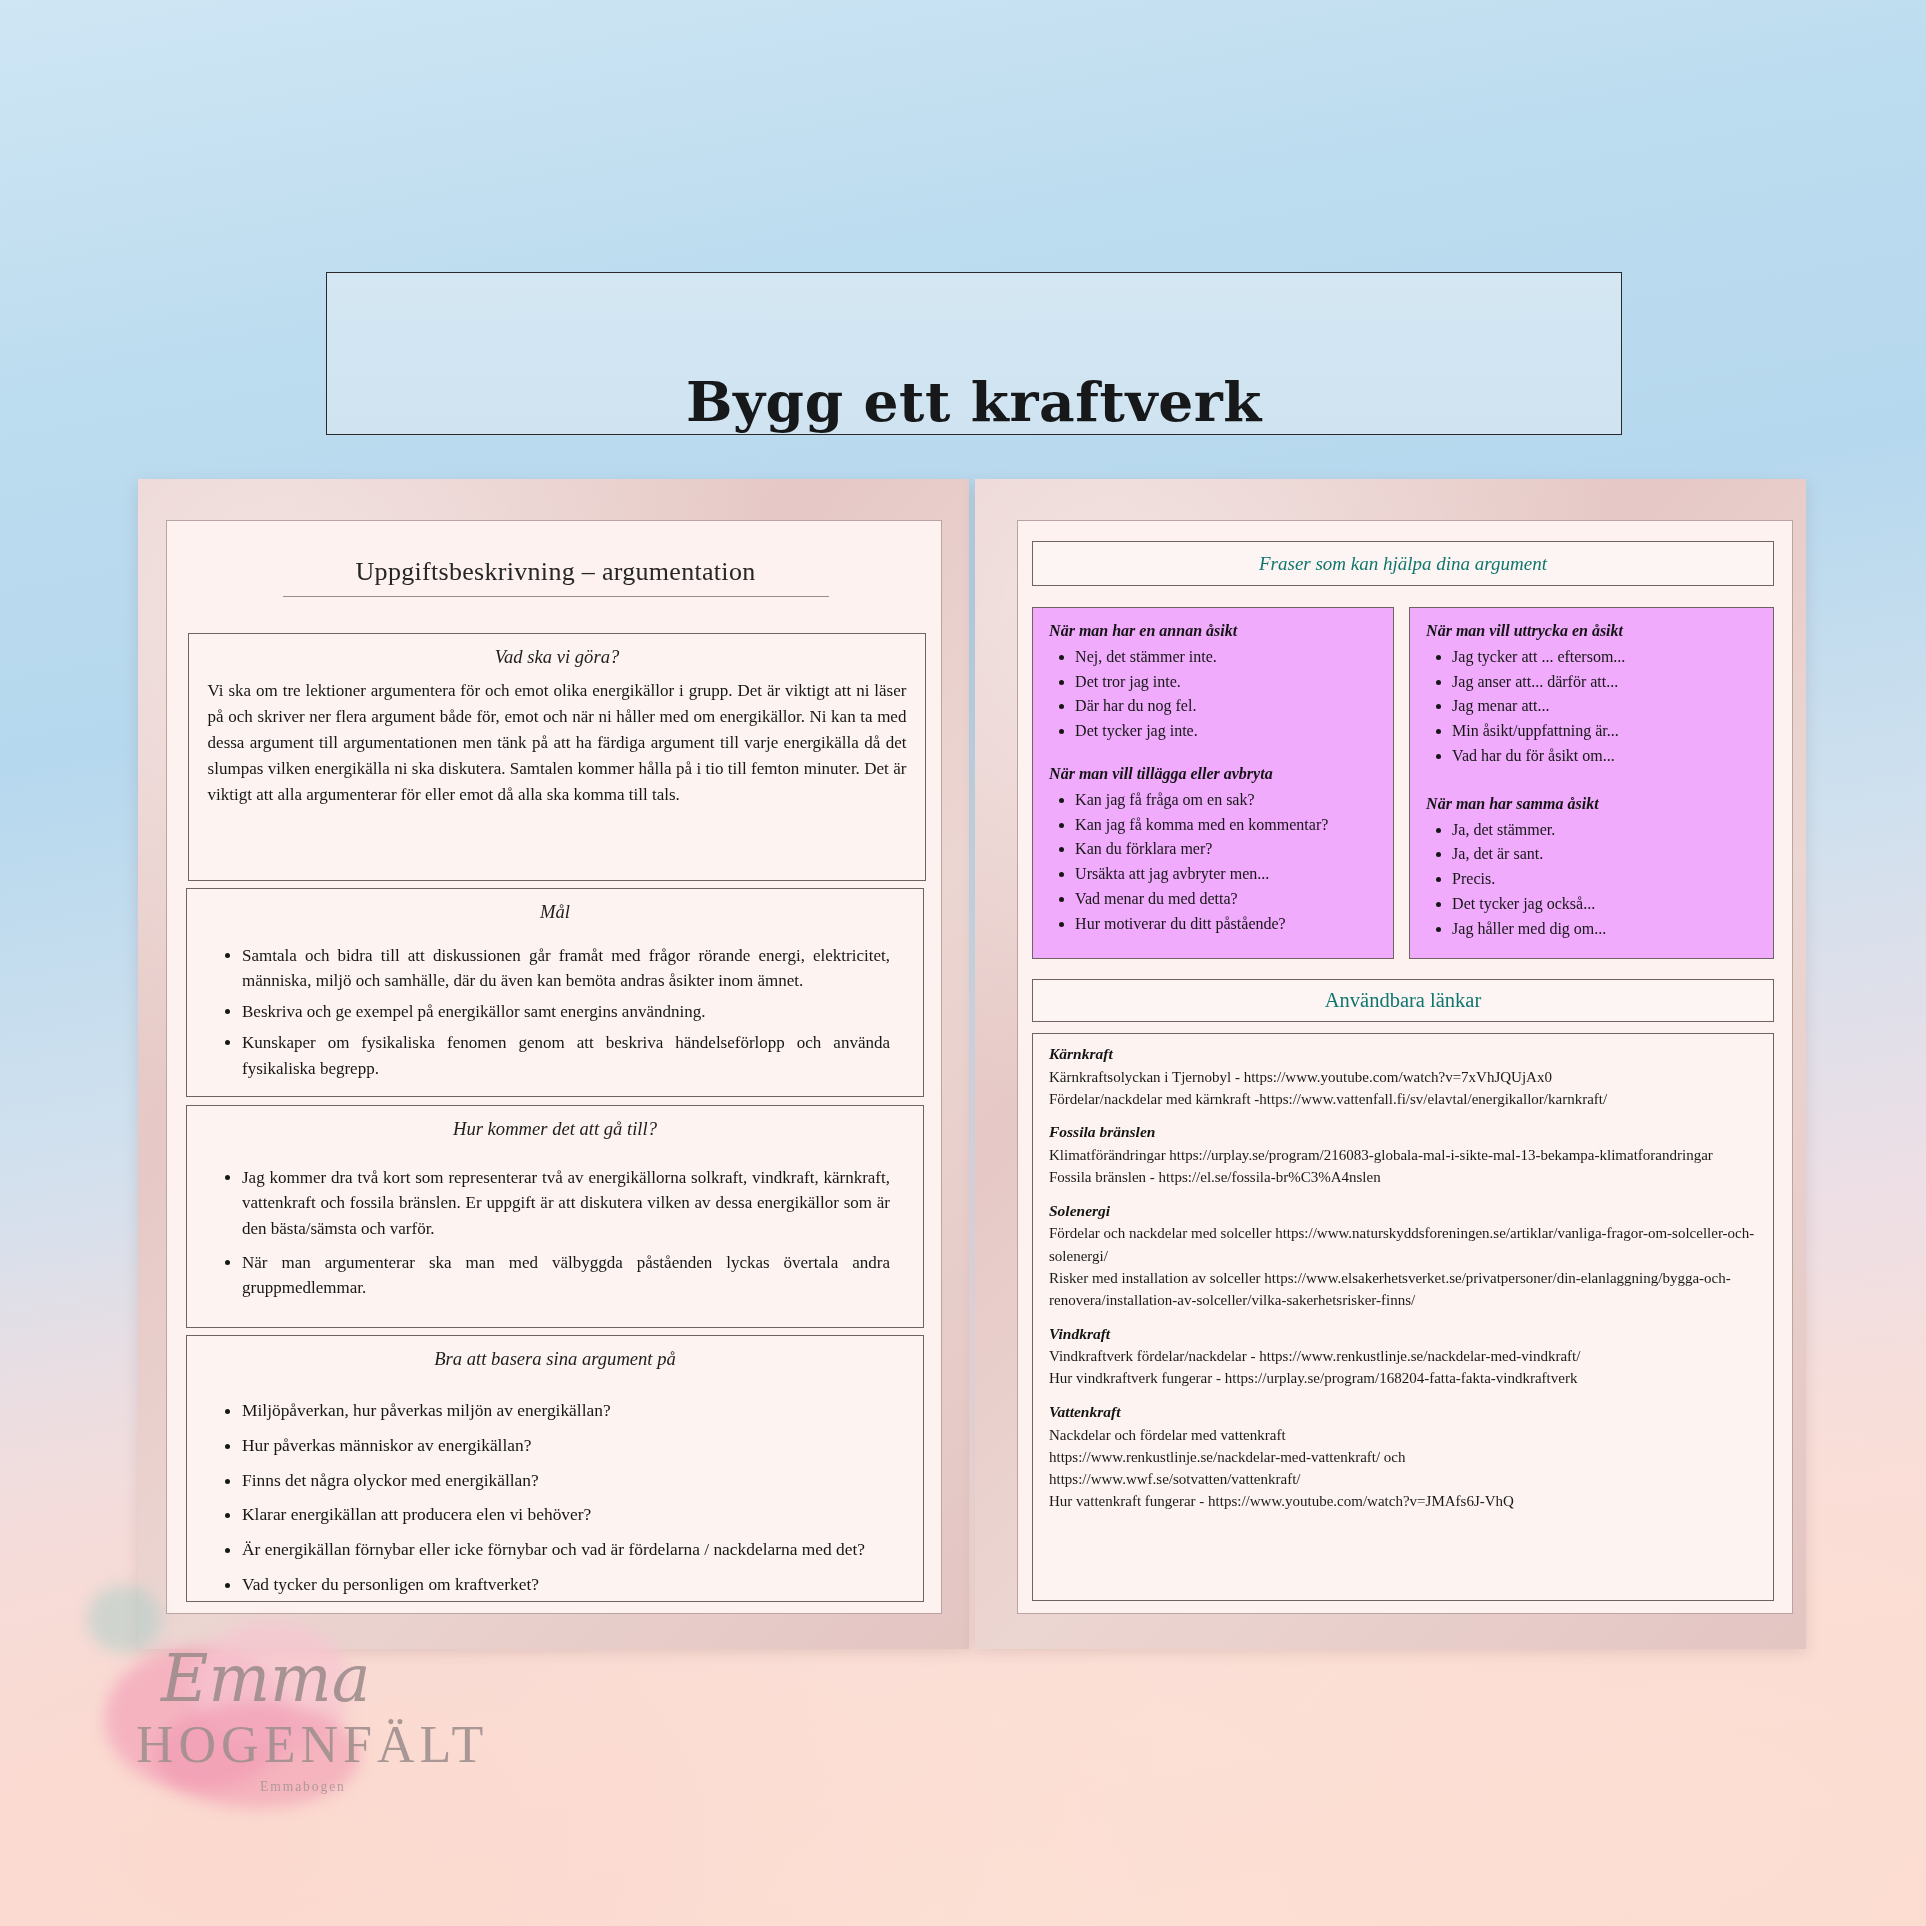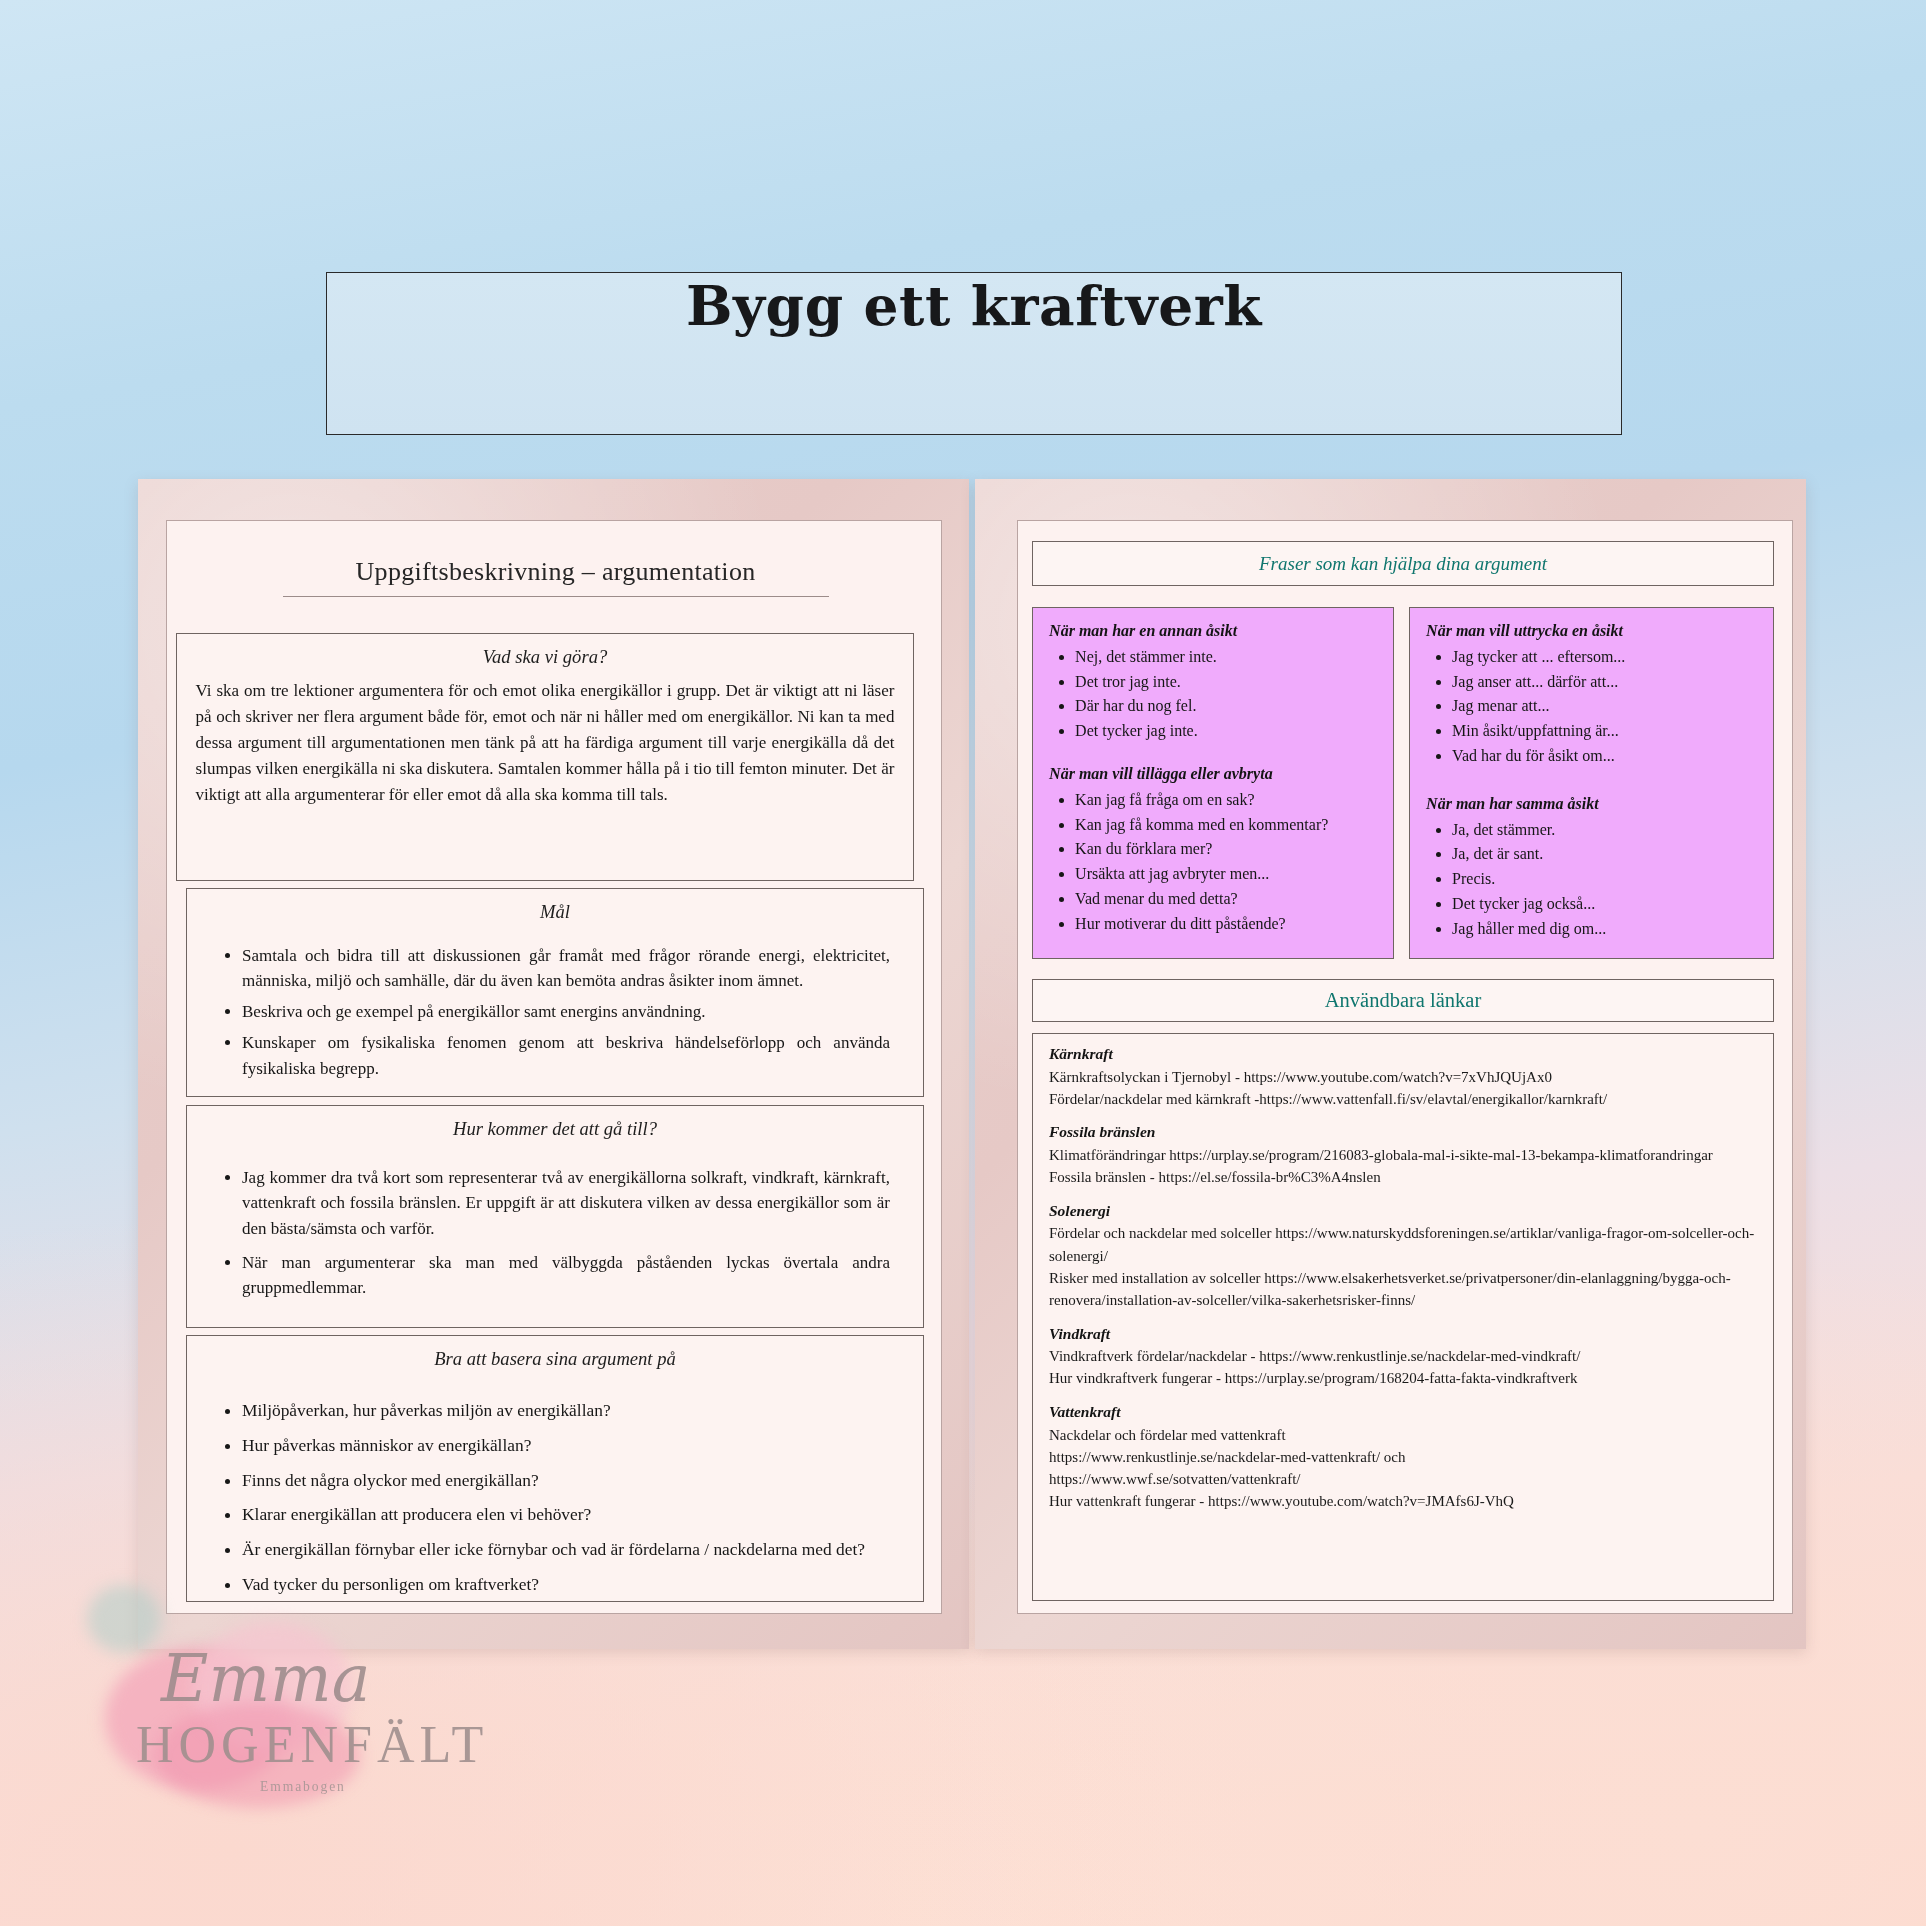--- a/index.html
+++ b/index.html
@@ -26,21 +26,21 @@
   
   .title-banner {
     position: absolute;
     left: 326px;
     top: 272px;
     width: 1296px;
     height: 163px;
     border: 1.9px solid #2a2a2a;
     background: linear-gradient(180deg, #d4e7f3 0%, #cfe3f1 100%);
     display: flex;
-    align-items: flex-start;
+    align-items: flex-end;
     justify-content: center;
     box-sizing: border-box;
   }
   .title-text {
     font-family: "DejaVu Serif", serif;
     font-weight: bold;
     font-size: 55px;
     letter-spacing: 0.6px;
     color: #17181a;
     white-space: nowrap;
@@ -255,21 +255,21 @@
   <div class="sheet" id="sheet-left"></div>
   <div class="sheet" id="sheet-right"></div>
   <div class="inner" id="inner-left"></div>
   <div class="inner" id="inner-right"></div>
 
   <div id="left-heading">
     <div class="h-text">Uppgiftsbeskrivning  – argumentation</div>
     <div class="h-rule"></div>
   </div>
 
-  <div class="box" style="left:176px; top:633px; width:738px; height:248px;">
+  <div class="box" style="left:188px; top:633px; width:738px; height:248px;">
     <div class="sec-title">Vad ska vi göra?</div>
     <p class="body-text">Vi ska om tre lektioner argumentera för och emot olika energikällor i grupp. Det är viktigt att ni läser på och skriver ner flera argument både för, emot och när ni håller med om energikällor. Ni kan ta med dessa argument till argumentationen men tänk på att ha färdiga argument till varje energikälla då det slumpas vilken energikälla ni ska diskutera. Samtalen kommer hålla på i tio till femton minuter. Det är viktigt att alla argumenterar för eller emot då alla ska komma till tals.</p>
   </div>
 
   <div class="box" style="left:186px; top:888px; width:738px; height:209px;">
     <div class="sec-title">Mål</div>
     <ul class="bullets">
       <li>Samtala och bidra till att diskussionen går framåt med frågor rörande energi, elektricitet, människa, miljö och samhälle, där du även kan bemöta andras åsikter inom ämnet.</li>
       <li>Beskriva och ge exempel på energikällor samt energins användning.</li>
       <li>Kunskaper om fysikaliska fenomen genom att beskriva händelseförlopp och använda fysikaliska begrepp.</li>

